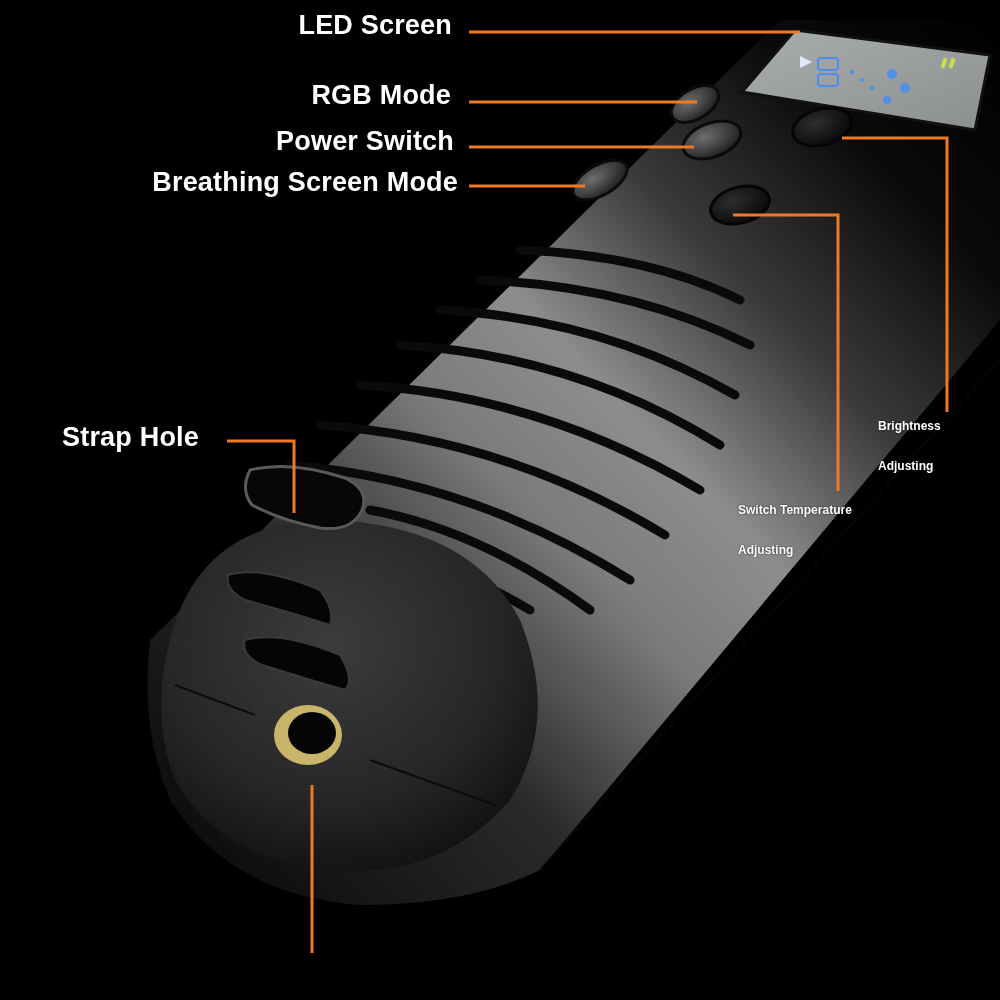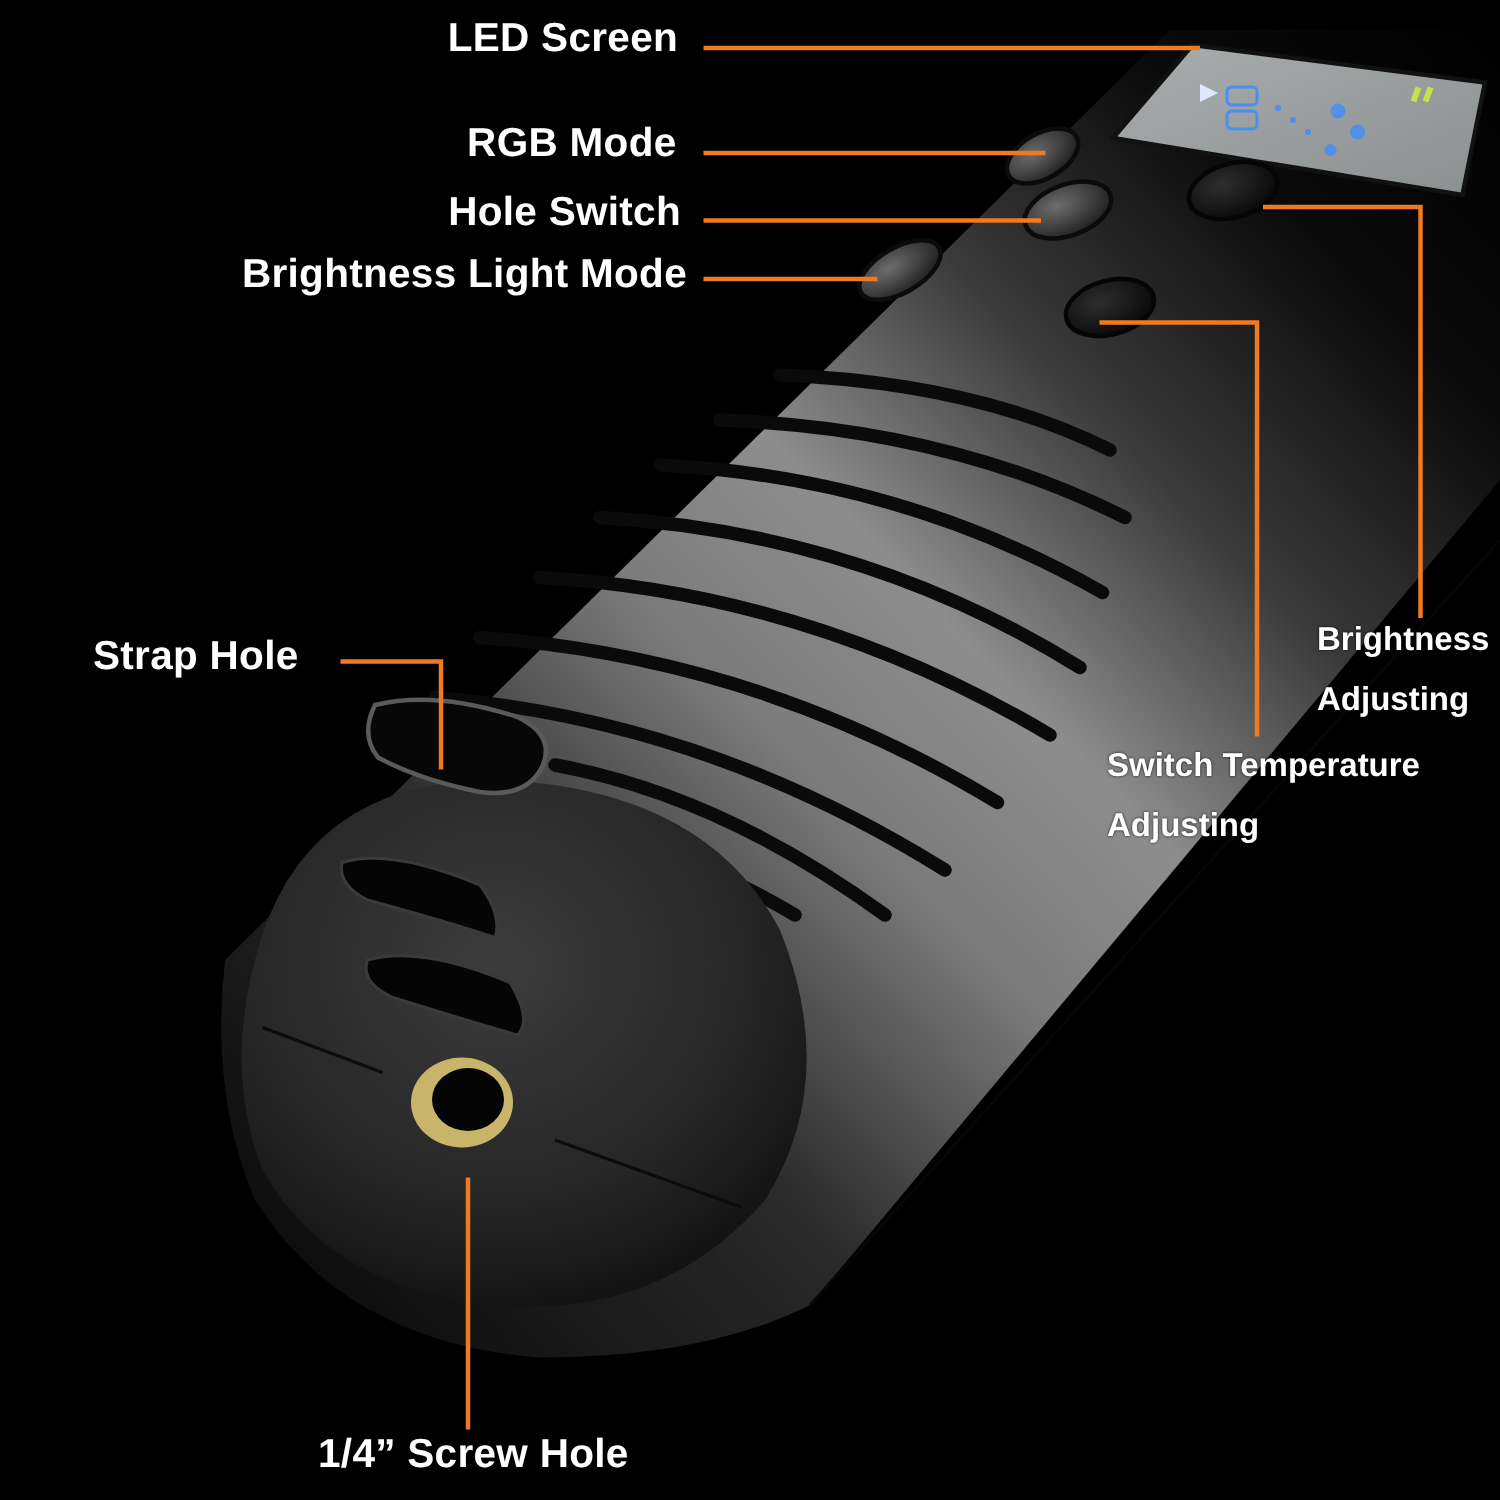--- a/index.html
+++ b/index.html
@@ -4,21 +4,21 @@
   <style>
     html, body { margin: 0; padding: 0; background: #000; }
     body { width: 1000px; height: 1000px; position: relative; overflow: hidden;
            font-family: "Liberation Sans", "DejaVu Sans", sans-serif; }
     #stage { position: absolute; left: 0; top: 0; width: 860px; height: 1000px; }
     #device-svg { position: absolute; left: 0; top: 0; width: 1000px; height: 1000px; }
     #leaders-svg { position: absolute; left: 0; top: 0; width: 1000px; height: 1000px; pointer-events: none; }
     .label { position: absolute; color: #ffffff; font-weight: bold; white-space: nowrap;
              text-shadow: 0 0 2px rgba(0,0,0,0.8); }
     .label.big { font-size: 27px; letter-spacing: 0.2px; }
-    .label.small { font-size: 22px; line-height: 40px; }
+    .label.small { font-size: 12px; line-height: 40px; }
     .label.right { text-align: right; }
     .label span { display: block; }
   </style>
 </head>
 <body>
 
 <div id="stage">
 
   <svg id="device-svg" viewBox="0 0 1000 1000">
     <defs>
@@ -112,24 +112,23 @@
       <polyline points="469,147 694,147" fill="none" stroke="#f07a24" stroke-width="3"></polyline>
       <polyline points="469,186 585,186" fill="none" stroke="#f07a24" stroke-width="3"></polyline>
       <polyline points="842,138 947,138 947,412" fill="none" stroke="#f07a24" stroke-width="3"></polyline>
       <polyline points="733,215 838,215 838,491" fill="none" stroke="#f07a24" stroke-width="3"></polyline>
       <polyline points="227,441 294,441 294,513" fill="none" stroke="#f07a24" stroke-width="3"></polyline>
       <polyline points="312,785 312,953" fill="none" stroke="#f07a24" stroke-width="3"></polyline>
     </svg>
 
   <div class="label big right" style="left:240px; top:10px; width:212px;">LED Screen</div>
   <div class="label big right" style="left:240px; top:80px; width:211px;">RGB Mode</div>
-  <div class="label big right" style="left:200px; top:126px; width:254px;">Hole Switch</div>
-  <div class="label big right" style="left:100px; top:167px; width:358px;">Brightness Light Mode</div>
+  <div class="label big right" style="left:200px; top:126px; width:254px;">Power Switch</div>
+  <div class="label big right" style="left:100px; top:167px; width:358px;">Breathing Screen Mode</div>
   <div class="label big" style="left:62px; top:422px;">Strap Hole</div>
-  <div class="label big" style="left:212px; top:954px;">1/4” Screw Hole</div>
 
   <div class="label small" style="left:878px; top:406px;">
     <span>Brightness</span>
     <span>Adjusting</span>
   </div>
   <div class="label small" style="left:738px; top:490px;">
     <span>Switch Temperature</span>
     <span>Adjusting</span>
   </div>
 </div>

